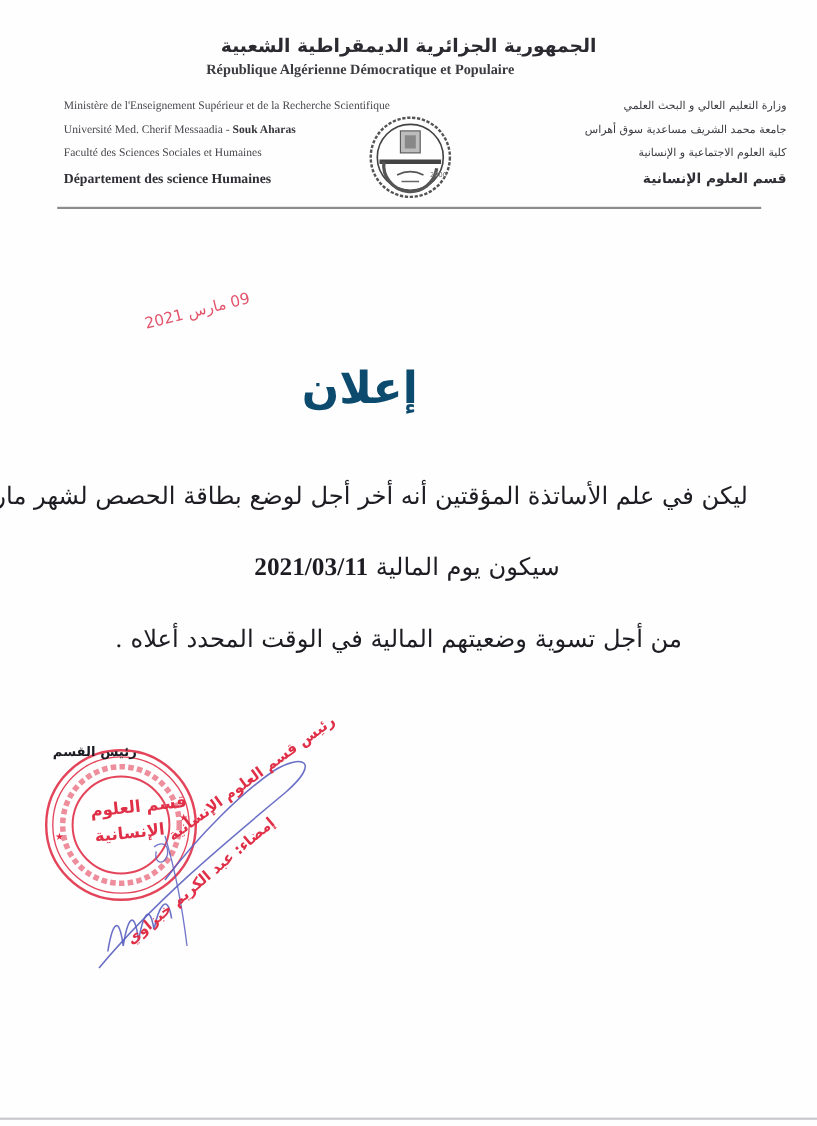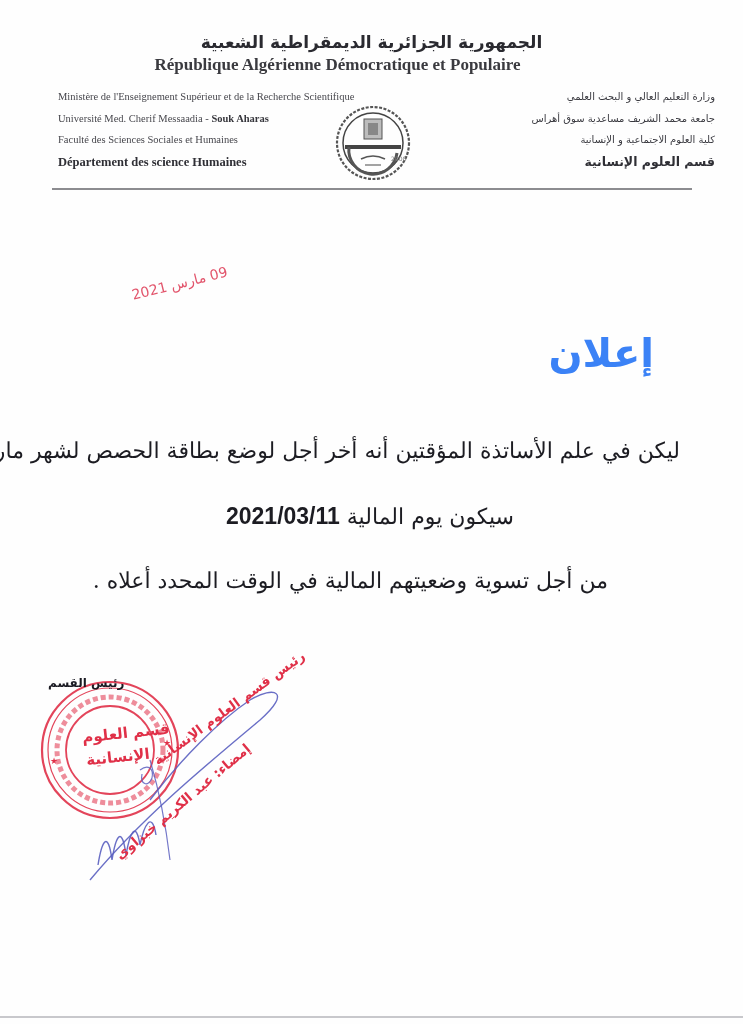--- a/index.html
+++ b/index.html
@@ -28,25 +28,25 @@
       left: 0; width: 743px; top: 32px;
       text-align: center;
       font-family: "DejaVu Sans", sans-serif;
       font-weight: bold;
       font-size: 17px;
       color: #2a2a30;
       direction: rtl;
       letter-spacing: 0.2px;
     }
     .hdr-fr-title {
-      left: 10px; width: 655px; top: 55px;
+      left: 0; width: 655px; top: 55px;
       text-align: center;
       font-family: "Liberation Serif", serif;
       font-weight: bold;
-      font-size: 17px;
+      font-size: 13px;
       color: #3a3a3f;
     }
     .left-col {
       left: 58px; top: 86px;
       font-family: "Liberation Serif", serif;
       font-size: 10.5px;
       color: #46464c;
       line-height: 21.5px;
       white-space: nowrap;
     }
@@ -92,45 +92,46 @@
       transform: rotate(-14deg);
       transform-origin: left center;
       white-space: nowrap;
       direction: rtl;
       letter-spacing: 0.5px;
     }
 
     
     .title {
       left: 0; width: 654px; top: 330px;
+      text-align: center;
       font-family: "DejaVu Sans", sans-serif;
       font-weight: bold;
       font-size: 40px;
-      color: #3b82f6;
+      color: #0c4a6e;
       direction: rtl;
     }
     .line {
       left: 40px; width: 640px;
       direction: rtl;
       text-align: right;
       font-family: "DejaVu Serif", serif;
       font-size: 22px;
       color: #1c1c22;
       white-space: nowrap;
     }
     .line1 { top: 438px; }
     .line2 { top: 503px; text-align: center; left: 150px; width: 440px; }
     .line2 .date-num {
-      font-family: Liberation Sans, sans-serif;
+      font-family: Liberation Serif, serif;
       font-weight: bold;
       font-size: 23px;
       direction: ltr;
       unicode-bidi: isolate;
     }
-    .line3 { top: 568px; text-align: center; left: 108px; width: 500px; }
+    .line3 { top: 568px; text-align: center; left: 120px; width: 500px; }
 
     
     .sig-title {
       left: 48px; top: 676px;
       font-family: "DejaVu Sans", sans-serif;
       font-weight: bold;
       font-size: 12px;
       color: #1a1a22;
       direction: rtl;
       z-index: 3;

